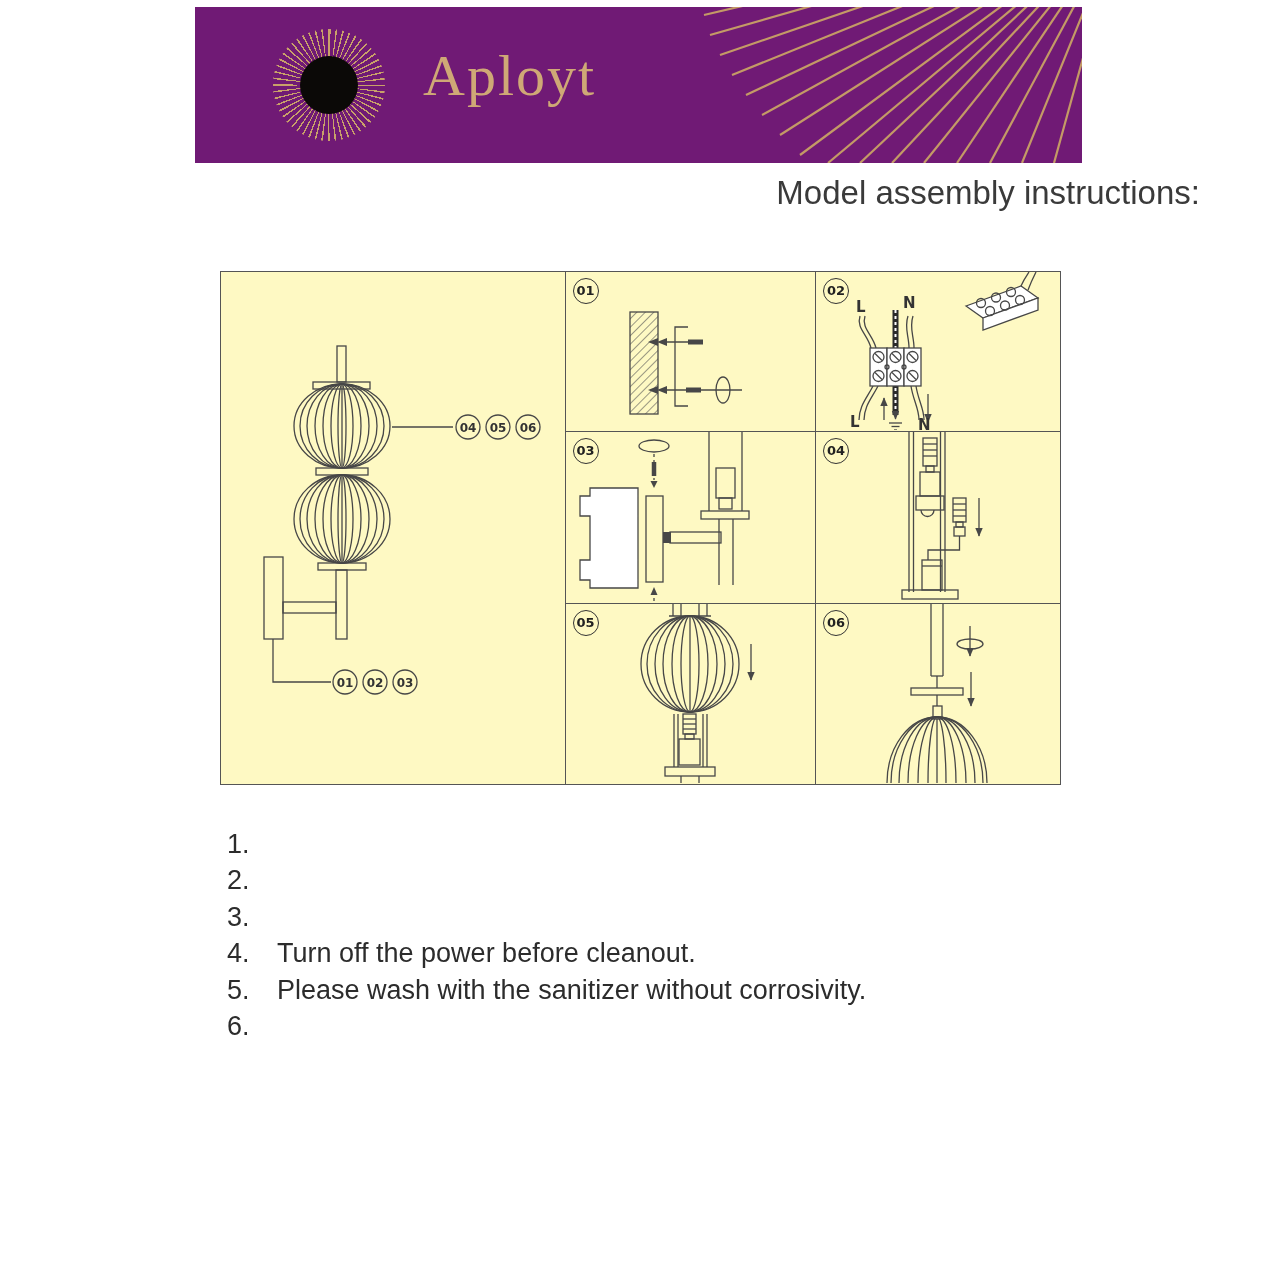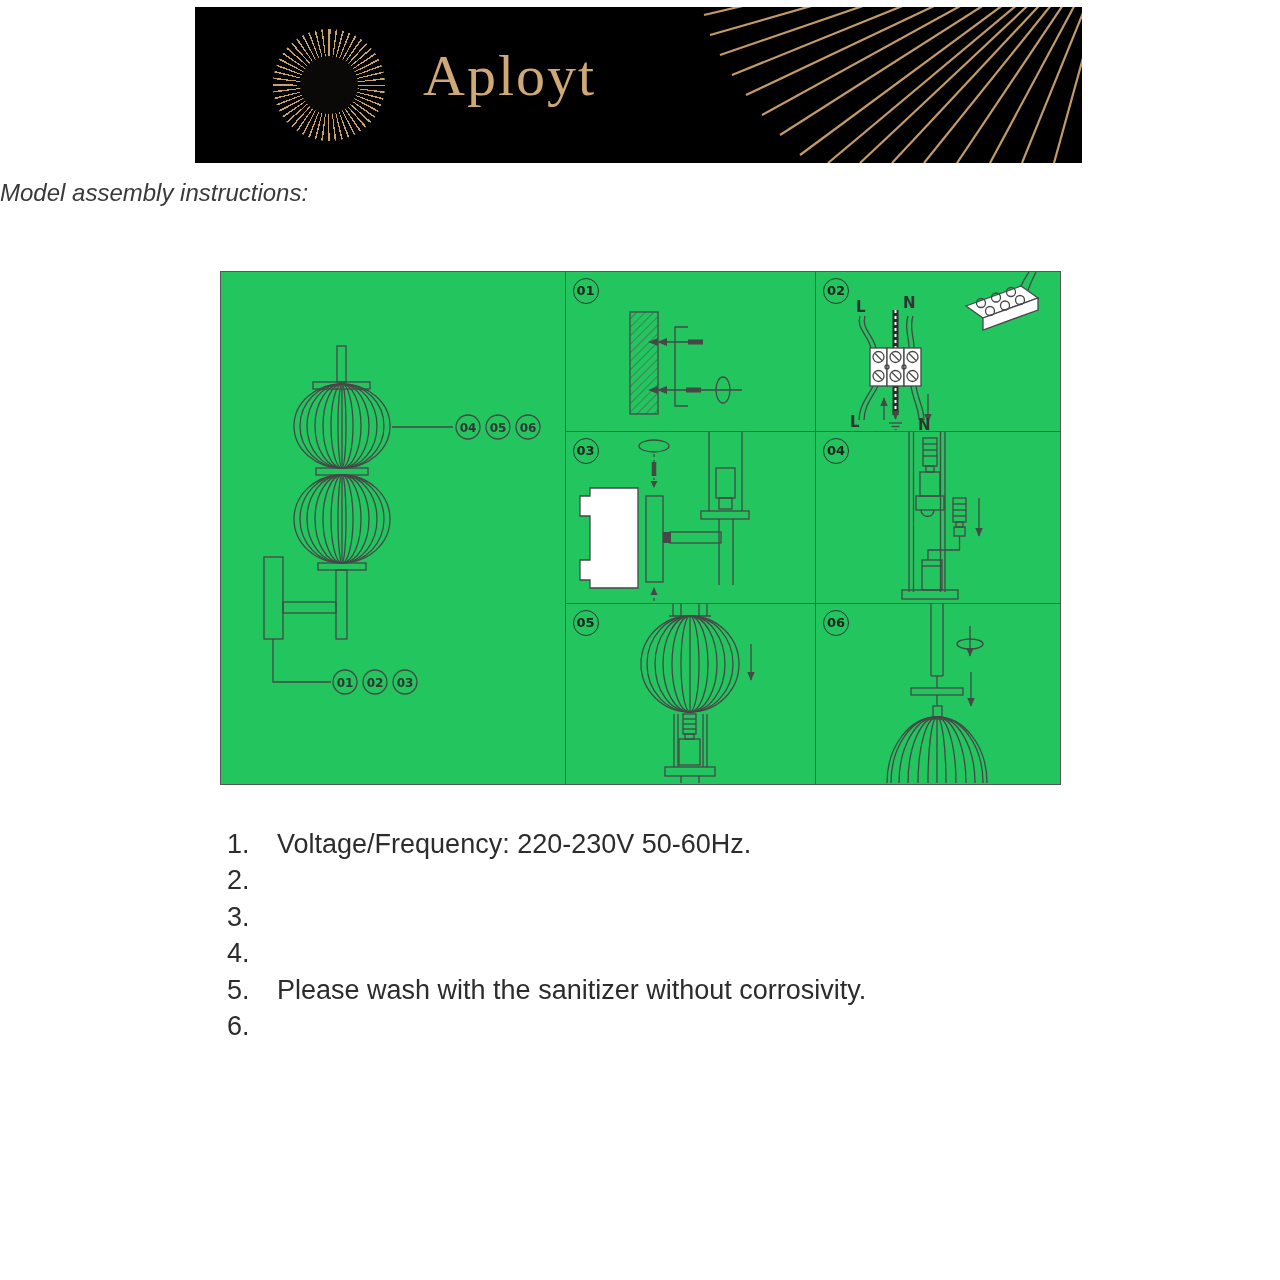--- a/index.html
+++ b/index.html
@@ -1,34 +1,34 @@
 <!DOCTYPE html>
 <html><head>
 <meta charset="utf-8">
 <style>
   html,body{margin:0;padding:0;background:#ffffff;}
   .page{position:relative;width:1280px;height:1280px;background:#ffffff;overflow:hidden;
         font-family:"Liberation Sans",sans-serif;color:#2d2d2d;}
 
   
-  .banner{position:absolute;left:195px;top:7px;width:887px;height:156px;background:#000000;overflow:hidden;}
+  .banner{position:absolute;left:195px;top:7px;width:887px;height:156px;background:#701a75;overflow:hidden;}
   .sun{position:absolute;left:78px;top:22px;width:112px;height:112px;border-radius:50%;
        background:repeating-conic-gradient(#c9a169 0deg 1.7deg, rgba(0,0,0,0) 1.7deg 6.9deg);}
   .sun::after{content:"";position:absolute;inset:27px;background:#0b0907;border-radius:50%;}
   .brand{position:absolute;left:228px;top:40px;font-family:"Liberation Serif",serif;
          font-size:58px;font-weight:400;letter-spacing:2px;color:#cfa876;line-height:1;}
   .rays{position:absolute;right:0;top:0;}
 
   
-  .title-block{position:absolute;left:0;top:174px;width:1200px;text-align:left;
-               font-size:24px;line-height:37px;color:#3a3a3a;font-style:italic;}
+  .title-block{position:absolute;left:0;top:174px;width:1200px;text-align:right;
+               font-size:33px;line-height:37px;color:#3a3a3a;}
 
   
   .diagram{position:absolute;left:220px;top:271px;width:841px;height:514px;}
-  .panel{position:absolute;border:1.5px solid #555;box-sizing:border-box;background:#22c55e;}
+  .panel{position:absolute;border:1.5px solid #555;box-sizing:border-box;background:#fef9c3;}
   .panel svg{display:block;}
   .p-ov {left:0;   top:0;    width:346px;height:514px;}
   .p-01 {left:344.5;top:0;   width:252px;height:161px;}
   .p-02 {left:595px;top:0;   width:246px;height:161px;}
   .p-03 {left:344.5;top:159.5px;width:252px;height:174px;}
   .p-04 {left:595px;top:159.5px;width:246px;height:174px;}
   .p-05 {left:344.5;top:332px;width:252px;height:182px;}
   .p-06 {left:595px;top:332px;width:246px;height:182px;}
   .p-01{left:344.5px;} .p-03{left:344.5px;} .p-05{left:344.5px;}
 
@@ -352,30 +352,30 @@
           <line x1="155" y1="68" x2="155" y2="102" marker-end="url(#tri)"></line>
         </g>
       </svg>
     </div>
 
   </div>
 
   <div class="notes">
     <div class="note">
       <span class="num">1.</span>
-      <span class="txt">Voltage/Frequency: 220-230V 50-60Hz.</span>
     </div>
     <div class="note">
       <span class="num">2.</span>
     </div>
     <div class="note">
       <span class="num">3.</span>
     </div>
     <div class="note">
       <span class="num">4.</span>
+      <span class="txt">Turn off the power before cleanout.</span>
     </div>
     <div class="note">
       <span class="num">5.</span>
       <span class="txt">Please wash with the sanitizer without corrosivity.</span>
     </div>
     <div class="note">
       <span class="num">6.</span>
     </div>
   </div>
 

